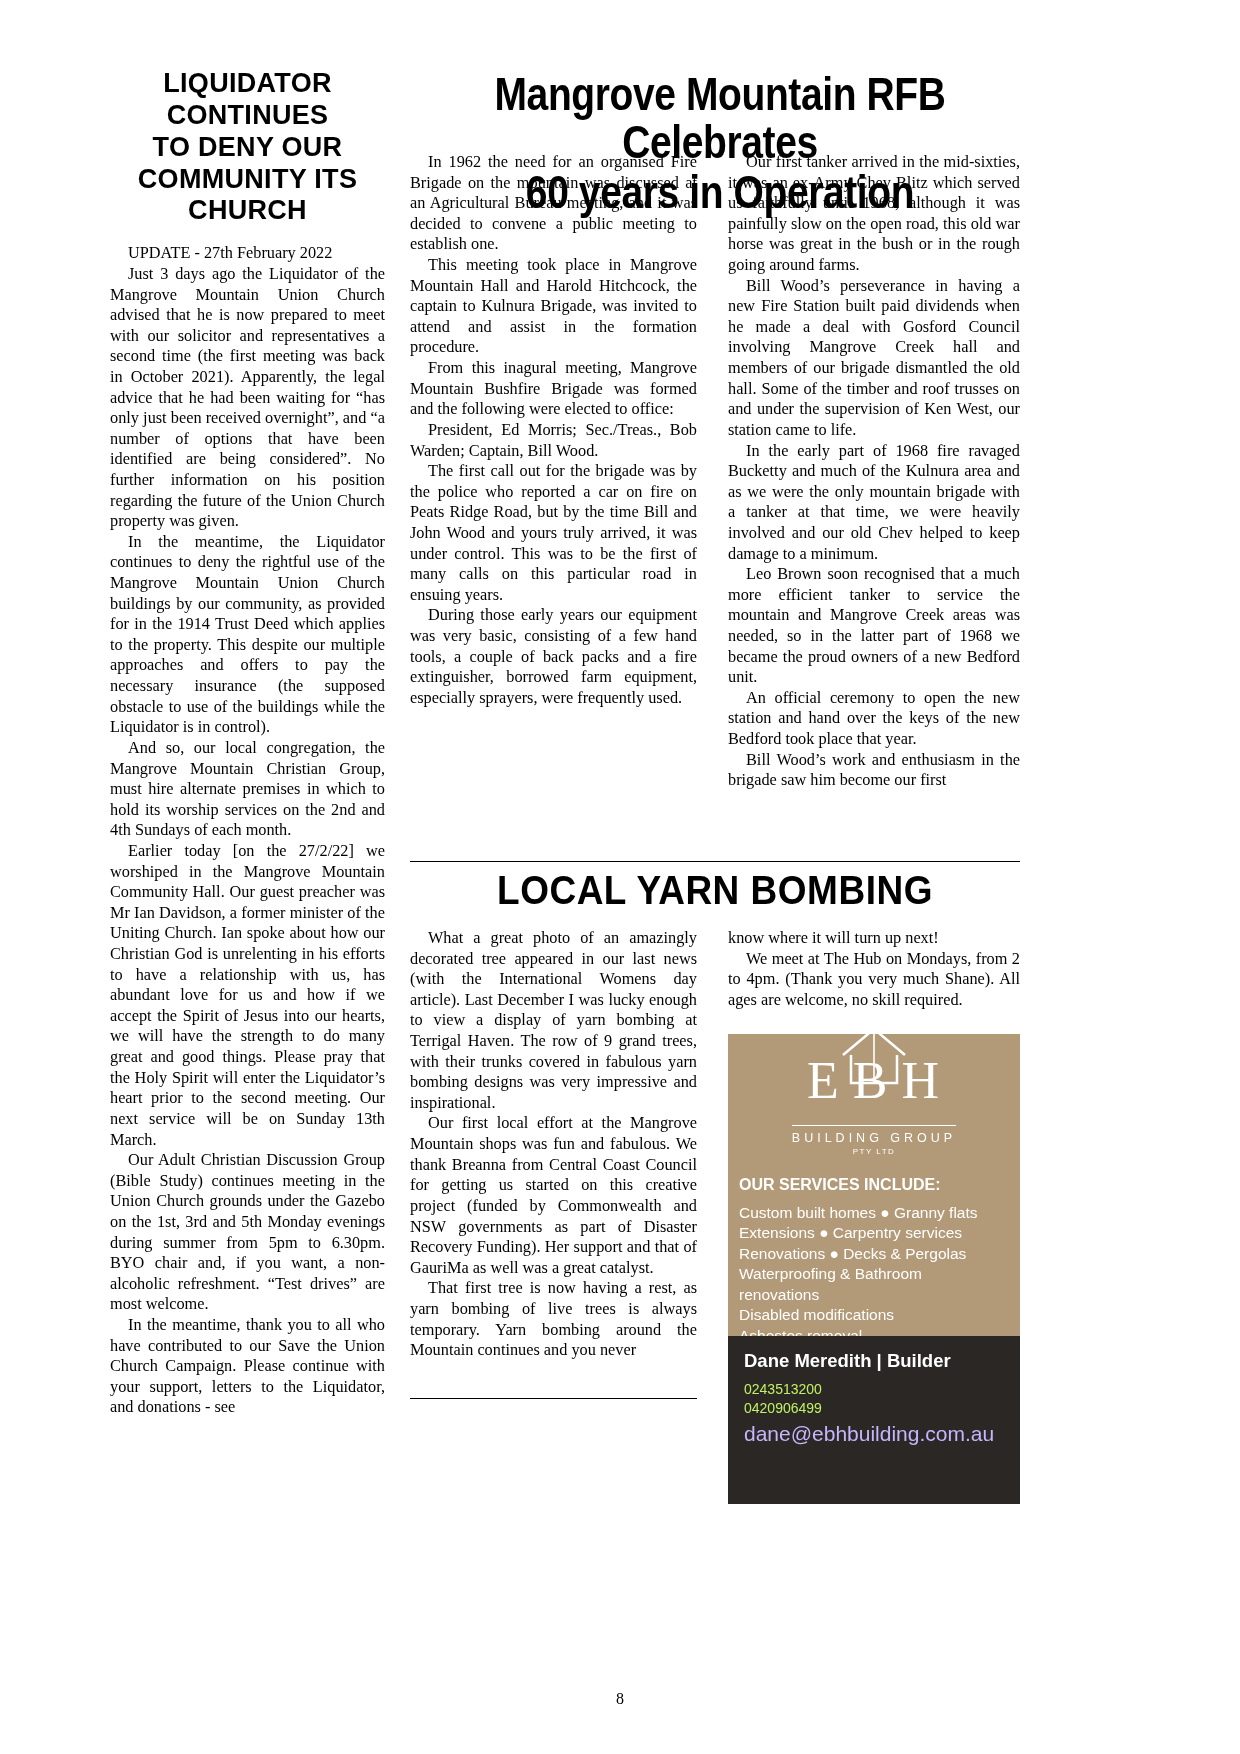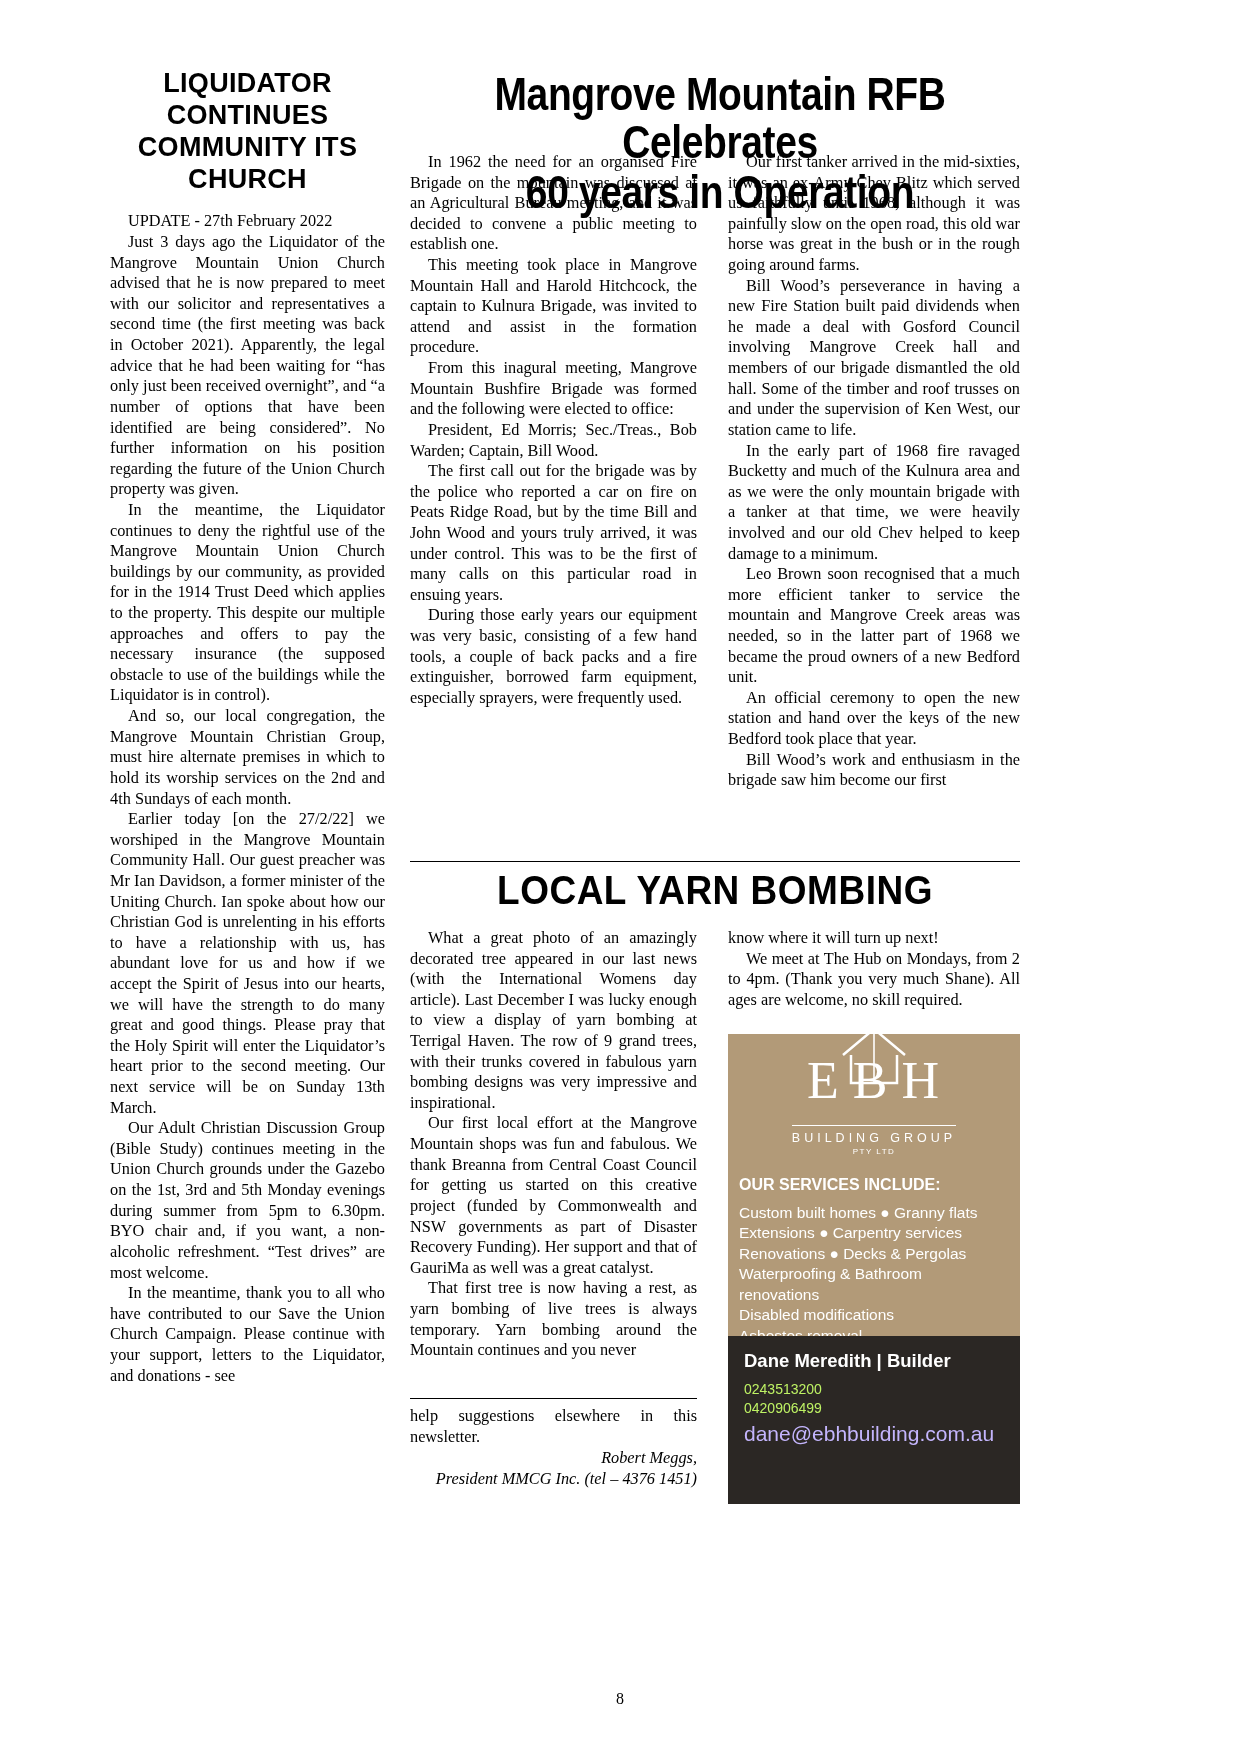--- a/index.html
+++ b/index.html
@@ -250,20 +250,21 @@
 </style>
 </head>
 <body>
 
 <div class="page">
 
   <div class="col-left">
     <div class="left-headline">
       <div>LIQUIDATOR</div>
       <div>CONTINUES</div>
+      <div>TO DENY OUR</div>
       <div>COMMUNITY ITS</div>
       <div>CHURCH</div>
     </div>
     <p class="body">UPDATE - 27th February 2022</p>
     <p class="body">Just 3 days ago the Liquidator of the Mangrove Mountain Union Church advised that he is now prepared to meet with our solicitor and representatives a second time (the first meeting was back in October 2021).  Apparently, the legal advice that he had been waiting for “has only just been received overnight”, and “a number of options that have been identified are being considered”.   No further information on his position regarding the future of the Union Church property was given.</p>
     <p class="body">In the meantime, the Liquidator continues to deny the rightful use of the Mangrove Mountain Union Church buildings by our community, as provided for in the 1914 Trust Deed which applies to the property.   This despite our multiple approaches and offers to pay the necessary insurance (the supposed obstacle to use of the buildings while the Liquidator is in control).</p>
     <p class="body">And so, our local congregation, the Mangrove Mountain Christian Group, must hire alternate premises in which to hold its worship services on the 2nd and 4th Sundays of each month.</p>
     <p class="body">Earlier today [on the 27/2/22] we worshiped in the Mangrove Mountain Community Hall.  Our guest preacher was Mr Ian Davidson, a former minister of the Uniting Church.  Ian spoke about how our Christian God is unrelenting in his efforts to have a relationship with us, has abundant love for us and how if we accept the Spirit of Jesus into our hearts, we will have the strength to do many great and good things.  Please pray that the Holy Spirit will enter the Liquidator’s heart prior to the second meeting.  Our next service will be on Sunday 13th March.</p>
     <p class="body">Our Adult Christian Discussion Group (Bible Study) continues meeting in the Union Church grounds under the Gazebo on the 1st, 3rd and 5th Monday evenings during summer from 5pm to 6.30pm.  BYO chair and, if you want, a non-alcoholic refreshment.   “Test drives” are most welcome.</p>
     <p class="body">In the meantime, thank you to all who have contributed to our Save the Union Church Campaign.  Please continue with your support, letters to the Liquidator, and donations - see</p>
@@ -301,25 +302,20 @@
     <p class="body">That first tree is now having a rest, as yarn bombing of live trees is always temporary. Yarn bombing around the Mountain continues and you never</p>
   </div>
 
   <div class="yarn-right">
     <p class="body noindent">know where it will turn up next!</p>
     <p class="body">We meet at The Hub on Mondays, from 2 to 4pm. (Thank you very much Shane). All ages are welcome, no skill required.</p>
     <div class="yarn-sig">Sue Douglas</div>
   </div>
 
   <div class="mid-rule"></div>
-  <div class="mid-bottom">
-    <p class="body noindent">help suggestions elsewhere in this newsletter.</p>
-    <p class="sig-italic">Robert Meggs,</p>
-    <p class="sig-italic">President MMCG Inc. (tel – 4376 1451)</p>
-  </div>
 
   <div class="ad">
     <div class="ad-logo">
       <div class="ad-logo-row">
         <svg class="house" width="70" height="62" viewBox="0 0 70 62">
           <path d="M35 4 L66 30 M35 4 L4 30" stroke="#ffffff" stroke-width="2.5" fill="none"></path>
           <path d="M12 30 L12 58 L58 58 L58 30" stroke="#ffffff" stroke-width="2.5" fill="none"></path>
           <path d="M35 4 L35 58" stroke="#ffffff" stroke-width="1.6" fill="none"></path>
         </svg>
         <span>E</span>

